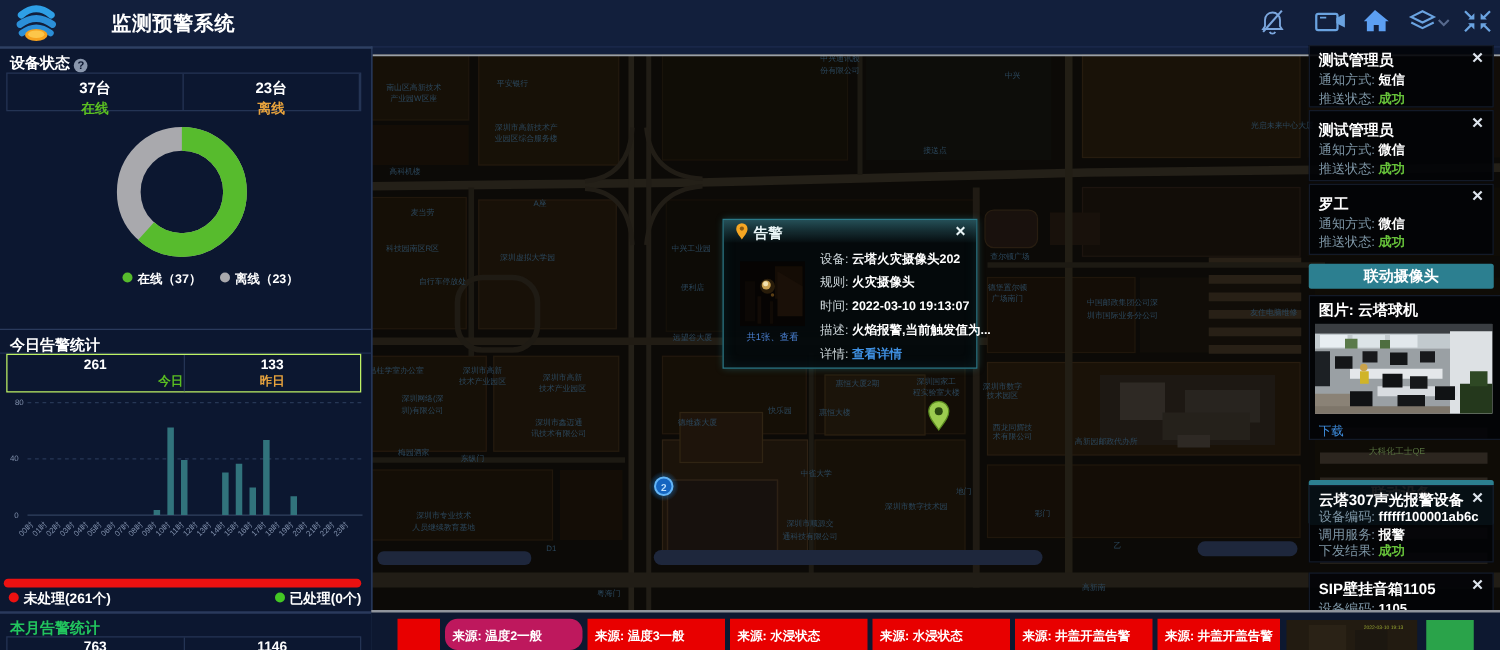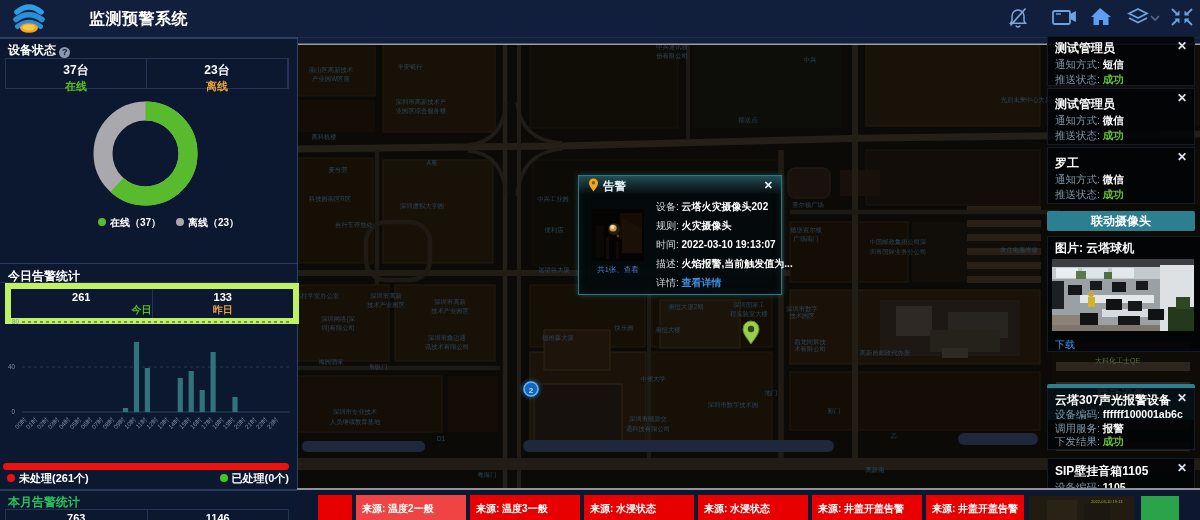--- a/index.html
+++ b/index.html
@@ -236,21 +236,21 @@
 <div class="abs" style="left:98px;top:216px;font-size:10px;font-weight:bold;color:#fff;">
 <span style="display:inline-block;width:8px;height:8px;border-radius:50%;background:#57bb2d;margin-right:4px;"></span>在线（37）
 <span style="display:inline-block;width:8px;height:8px;border-radius:50%;background:#a9a9ad;margin-left:12px;margin-right:4px;"></span>离线（23）
 </div>
 
 <div class="abs" style="left:0;top:263px;width:297px;height:1px;background:#2a3a5c;"></div>
 
 <div class="abs" style="left:8px;top:268px;font-size:12px;font-weight:bold;color:#fff;">今日告警统计</div>
 <div class="abs" style="left:0;top:282px;width:297px;height:1px;background:#1f2f50;"></div>
 
-<div class="abs" style="left:5px;top:283px;width:282px;height:29px;border:6px solid #bef264;display:flex;">
+<div class="abs" style="left:5px;top:283px;width:282px;height:29px;border:1px solid #bef264;display:flex;">
 <div style="flex:1;border-right:1px solid #243454;text-align:center;">
       <div style="font-size:11px;font-weight:bold;color:#fff;margin-top:2px;">261</div>
       <div style="font-size:10px;font-weight:bold;color:#5abe21;text-align:right;">今日</div>
     </div>
 <div style="flex:1;text-align:center;">
       <div style="font-size:11px;font-weight:bold;color:#fff;margin-top:2px;">133</div>
       <div style="font-size:10px;font-weight:bold;color:#e8a33d;">昨日</div>
     </div>
 </div>
 
@@ -427,21 +427,21 @@
 <div style="position:absolute;left:77px;top:62px;font-size:10px;color:#cdd6da;white-space:nowrap;">时间:  <span style="color:#fff;font-weight:bold;">2022-03-10 19:13:07</span></div>
 <div style="position:absolute;left:77px;top:81px;font-size:10px;color:#cdd6da;white-space:nowrap;">描述:  <span style="color:#fff;font-weight:bold;">火焰报警,当前触发值为...</span></div>
 <div style="position:absolute;left:77px;top:100px;font-size:10px;color:#cdd6da;white-space:nowrap;">详情:  <span style="color:#3f8fe0;font-weight:bold;">查看详情</span></div>
 </div>
 </div>
 
 <div class="abs" style="left:297px;top:488px;width:903px;height:32px;background:#0d1830;border-top:2px solid #8f949c;box-sizing:border-box;"></div>
 
 <div class="abs" style="left:318px;top:495px;width:34px;height:25px;background:#e80000;color:#fff;font-size:10px;font-weight:bold;padding:7px 0 0 6px;box-sizing:border-box;overflow:hidden;white-space:nowrap;"></div>
 
-<div class="abs" style="left:356px;top:495px;width:110px;height:25px;background:#ef4444;color:#fff;font-size:10px;font-weight:bold;padding:7px 0 0 6px;box-sizing:border-box;overflow:hidden;white-space:nowrap;">来源: 温度2一般</div>
+<div class="abs" style="left:356px;top:495px;width:110px;height:25px;background:#be185d;color:#fff;font-size:10px;font-weight:bold;padding:7px 0 0 6px;box-sizing:border-box;overflow:hidden;white-space:nowrap;border-radius:10px;">来源: 温度2一般</div>
 
 <div class="abs" style="left:470px;top:495px;width:110px;height:25px;background:#e80000;color:#fff;font-size:10px;font-weight:bold;padding:7px 0 0 6px;box-sizing:border-box;overflow:hidden;white-space:nowrap;">来源: 温度3一般</div>
 
 <div class="abs" style="left:584px;top:495px;width:110px;height:25px;background:#e80000;color:#fff;font-size:10px;font-weight:bold;padding:7px 0 0 6px;box-sizing:border-box;overflow:hidden;white-space:nowrap;">来源: 水浸状态</div>
 
 <div class="abs" style="left:698px;top:495px;width:110px;height:25px;background:#e80000;color:#fff;font-size:10px;font-weight:bold;padding:7px 0 0 6px;box-sizing:border-box;overflow:hidden;white-space:nowrap;">来源: 水浸状态</div>
 
 <div class="abs" style="left:812px;top:495px;width:110px;height:25px;background:#e80000;color:#fff;font-size:10px;font-weight:bold;padding:7px 0 0 6px;box-sizing:border-box;overflow:hidden;white-space:nowrap;">来源: 井盖开盖告警</div>
 
 <div class="abs" style="left:926px;top:495px;width:98px;height:25px;background:#e80000;color:#fff;font-size:10px;font-weight:bold;padding:7px 0 0 6px;box-sizing:border-box;overflow:hidden;white-space:nowrap;">来源: 井盖开盖告警</div>

